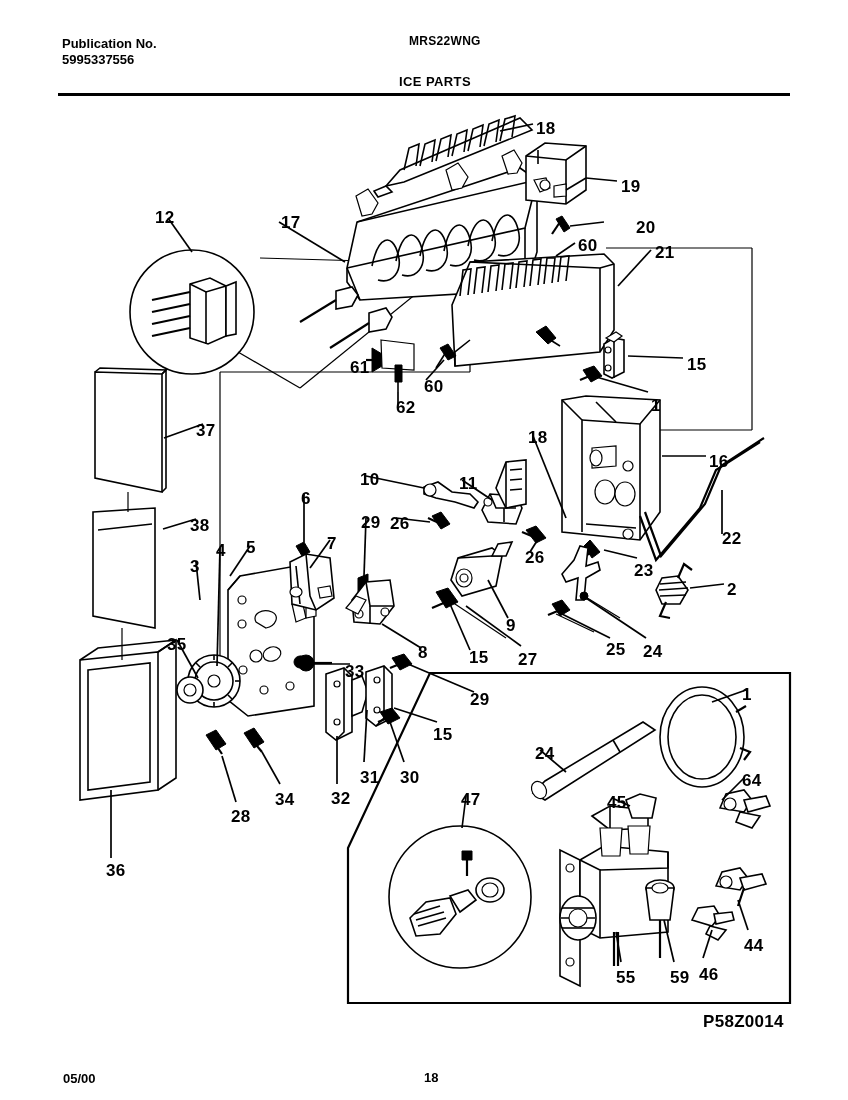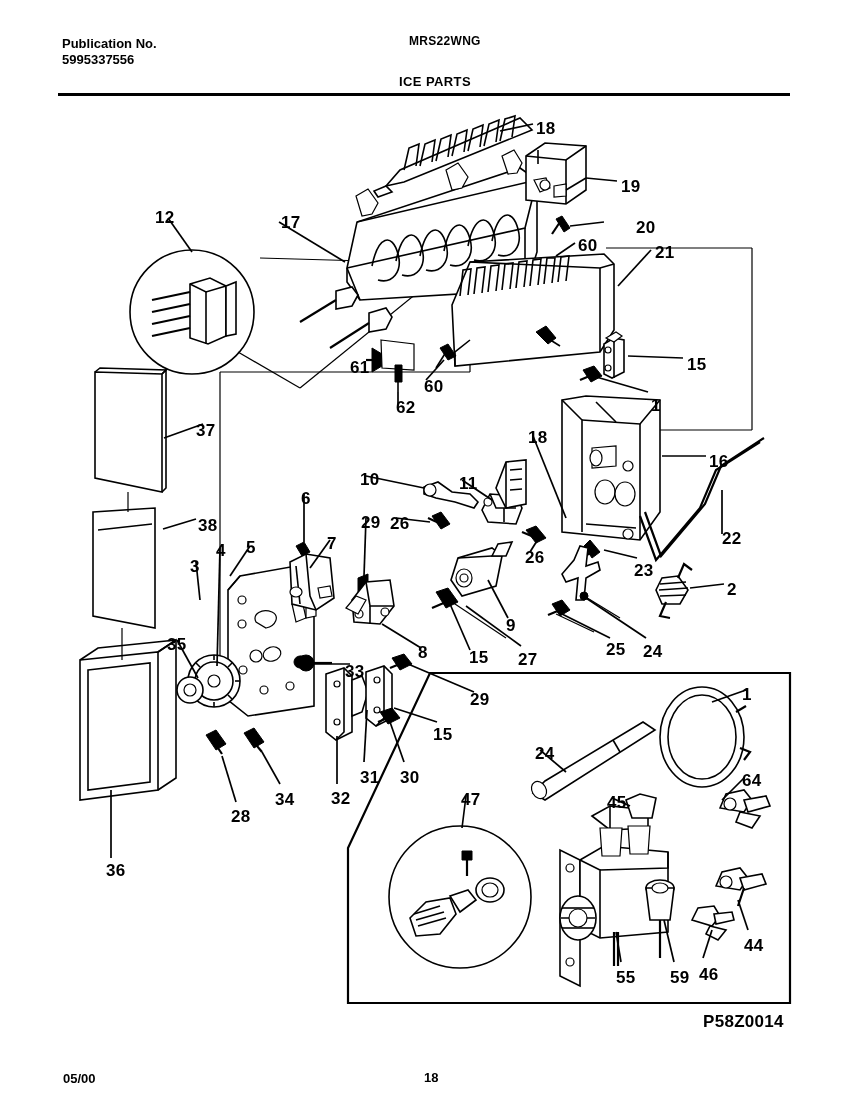--- a/index.html
+++ b/index.html
@@ -566,21 +566,21 @@
       <div class="callout" style="left: 361px; top: 513px;">29</div>
       <div class="callout" style="left: 470px; top: 690px;">29</div>
       <div class="callout" style="left: 400px; top: 768px;">30</div>
       <div class="callout" style="left: 360px; top: 768px;">31</div>
       <div class="callout" style="left: 331px; top: 789px;">32</div>
       <div class="callout" style="left: 345px; top: 662px;">33</div>
       <div class="callout" style="left: 275px; top: 790px;">34</div>
       <div class="callout" style="left: 167px; top: 635px;">35</div>
       <div class="callout" style="left: 106px; top: 861px;">36</div>
       <div class="callout" style="left: 196px; top: 421px;">37</div>
-      <div class="callout" style="left: 198px; top: 516px;">38</div>
+      <div class="callout" style="left: 190px; top: 516px;">38</div>
       <div class="callout" style="left: 744px; top: 936px;">44</div>
       <div class="callout" style="left: 607px; top: 793px;">45</div>
       <div class="callout" style="left: 699px; top: 965px;">46</div>
       <div class="callout" style="left: 461px; top: 790px;">47</div>
       <div class="callout" style="left: 535px; top: 744px;">24</div>
       <div class="callout" style="left: 616px; top: 968px;">55</div>
       <div class="callout" style="left: 670px; top: 968px;">59</div>
       <div class="callout" style="left: 578px; top: 236px;">60</div>
       <div class="callout" style="left: 424px; top: 377px;">60</div>
       <div class="callout" style="left: 350px; top: 358px;">61</div>

